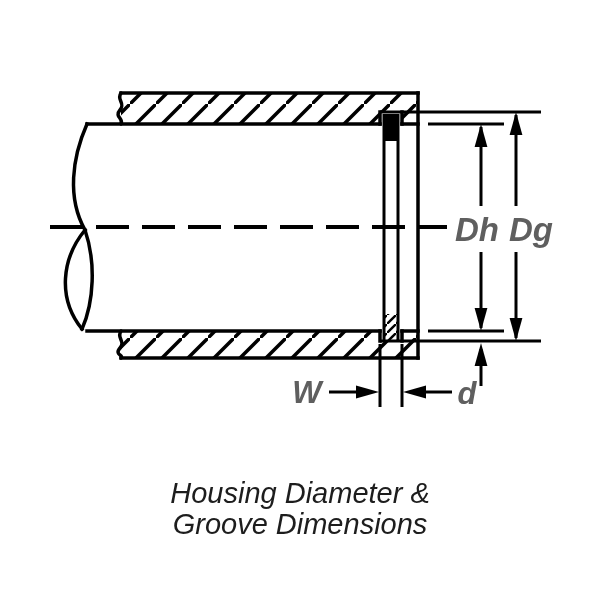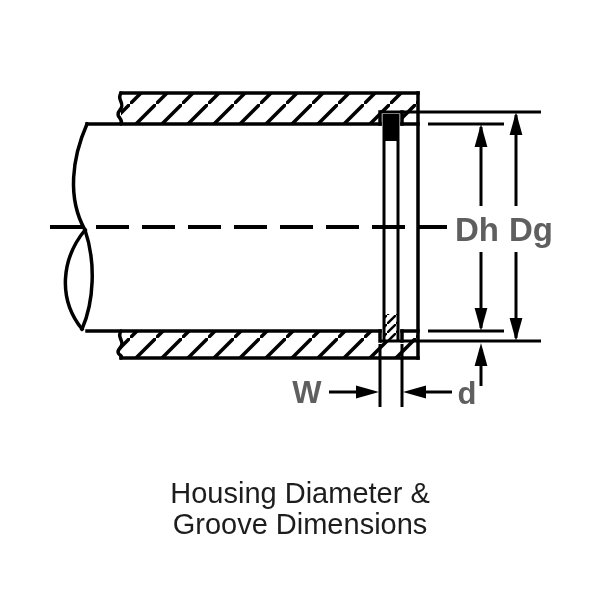--- a/index.html
+++ b/index.html
@@ -1,18 +1,18 @@
 <!DOCTYPE html>
 <html><head>
 <meta charset="utf-8">
 <style>
   html,body { margin:0; padding:0; background:#ffffff; }
   .screen {
     position:relative; width:600px; height:600px; background:#ffffff;
-    font-family:"Liberation Sans", sans-serif; overflow:hidden;
+    font-family:"Liberation Sans", sans-serif; overflow:hidden;font-style:italic;
   }
   svg { position:absolute; left:0; top:0; }
   .outline   { stroke:#000; stroke-width:3.5; fill:none; stroke-linecap:square; }
   .thin      { stroke:#000; stroke-width:3;   fill:none; }
   .dim       { stroke:#000; stroke-width:3;   fill:none; }
   .arrow     { fill:#000; stroke:none; }
   .dimlabel  { font-family:"Liberation Sans", sans-serif; font-weight:bold; font-size:33px; }
   .smalllabel{ font-family:"Liberation Sans", sans-serif; font-weight:bold; font-size:31px; }
   .caption   { font-family:"Liberation Sans", sans-serif; font-weight:400; font-size:29px; }
 </style>

